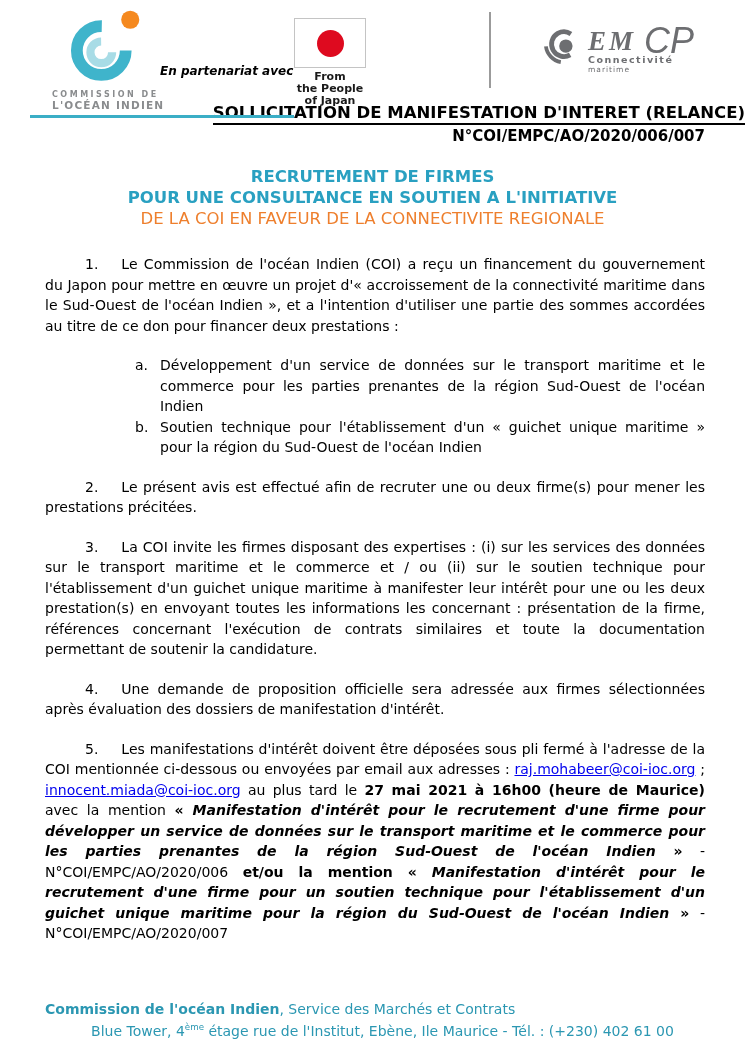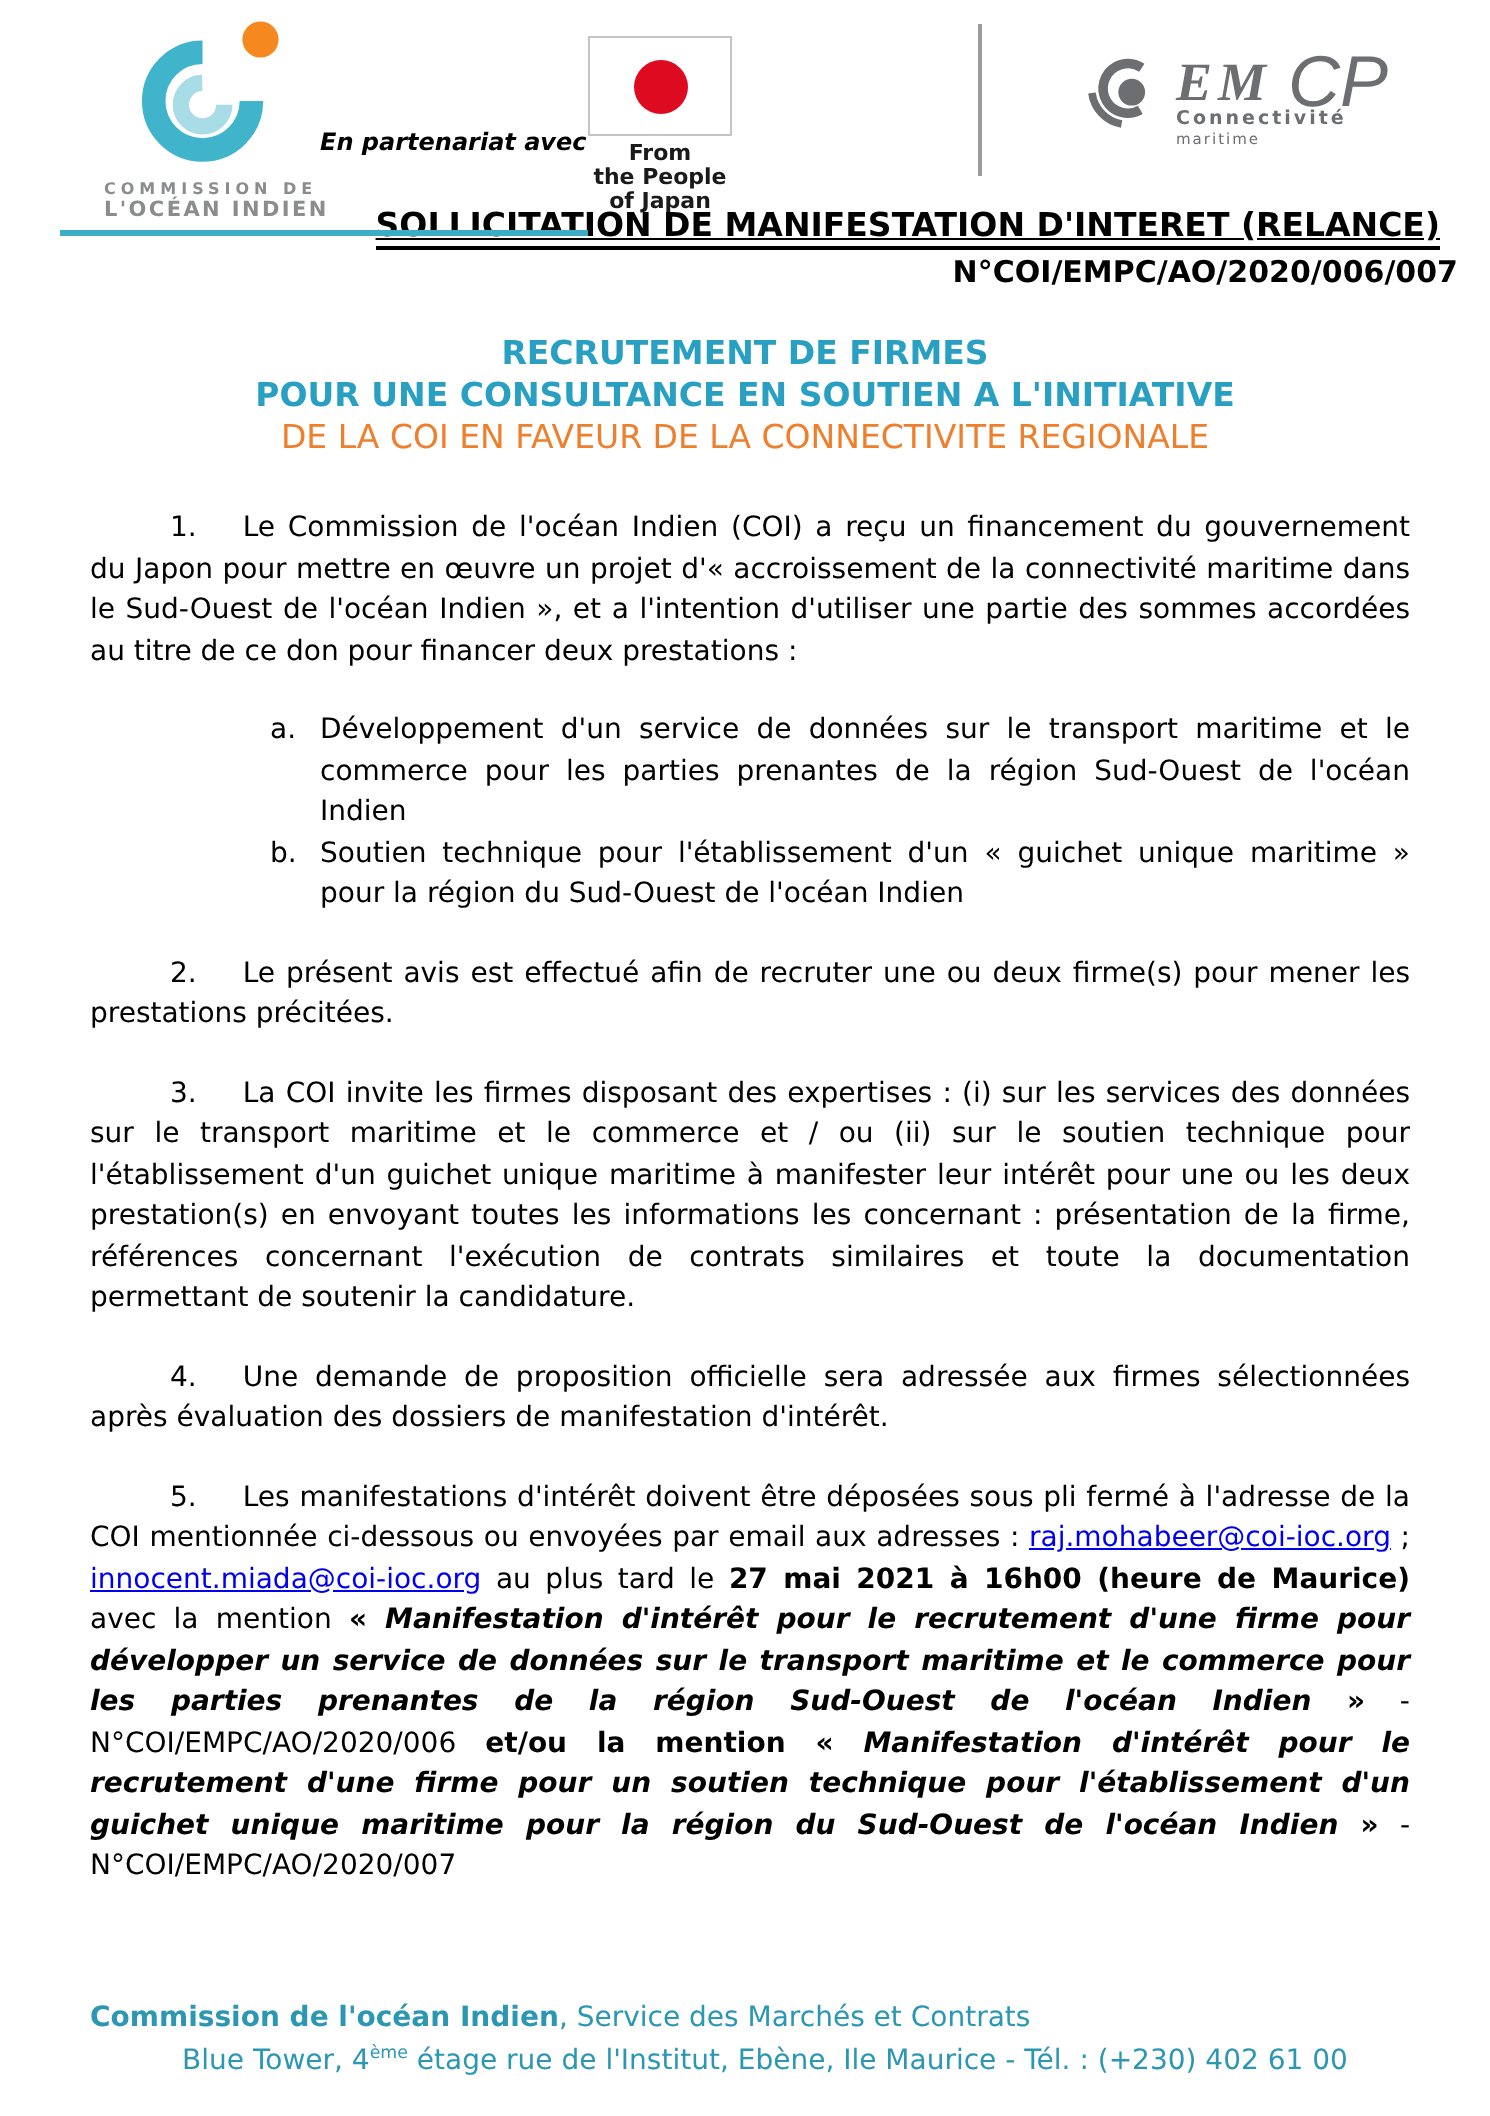--- a/index.html
+++ b/index.html
@@ -41,23 +41,23 @@
   .emcp-text { margin-left: 4px; }
   .emcp-row { display: flex; align-items: flex-start; line-height: 30px; font-style: italic; }
   .emcp-em { font-family: "Liberation Serif", "DejaVu Serif", serif; font-weight: bold; font-size: 27px; letter-spacing: 3px; }
   .emcp-cp { font-family: "Liberation Sans", sans-serif; font-weight: 300; font-size: 36px; line-height: 30px; margin-left: 8px; }
   .emcp-sub1 { font-size: 9.5px; font-weight: bold; letter-spacing: 1.5px; margin-top: -2px; }
   .emcp-sub2 { font-size: 7.5px; letter-spacing: 1px; }
 
   
   .title-block { position: relative; flex: none; }
   .teal-rule { position: absolute; left: 30px; top: 13px; width: 264px; height: 2.5px; background: var(--rule_teal); }
-  .doc-title { text-align: right; padding-right: 25px; font-size: 16.5px; font-weight: bold; line-height: 22px; text-decoration: underline; }
+  .doc-title { text-align: right; font-size: 16.5px; font-weight: bold; line-height: 22px; }
   .doc-title span { border-bottom: 2px solid #000; padding-bottom: 1px; }
-  .doc-ref { text-align: right; padding-right: 16px; font-size: 15px; font-weight: bold; line-height: 21px; margin-top: 2px; }
+  .doc-ref { text-align: right; padding-right: 40px; font-size: 15px; font-weight: bold; line-height: 21px; margin-top: 2px; }
 
   
   .headings { margin-top: 19px; text-align: center; flex: none; }
   .heading-teal { color: var(--teal); font-weight: bold; font-size: 16.5px; line-height: 21px; }
   .heading-orange { color: var(--orange); font-weight: normal; font-size: 16.5px; line-height: 21px; }
 
   
   .body-content { margin: 25px 40px 0 45px; font-size: 14px; line-height: 20.5px; }
   .body-para { text-align: justify; margin-bottom: 19px; }
   .para-num { font-weight: normal; margin-left: 40px; padding-right: 23px; }

